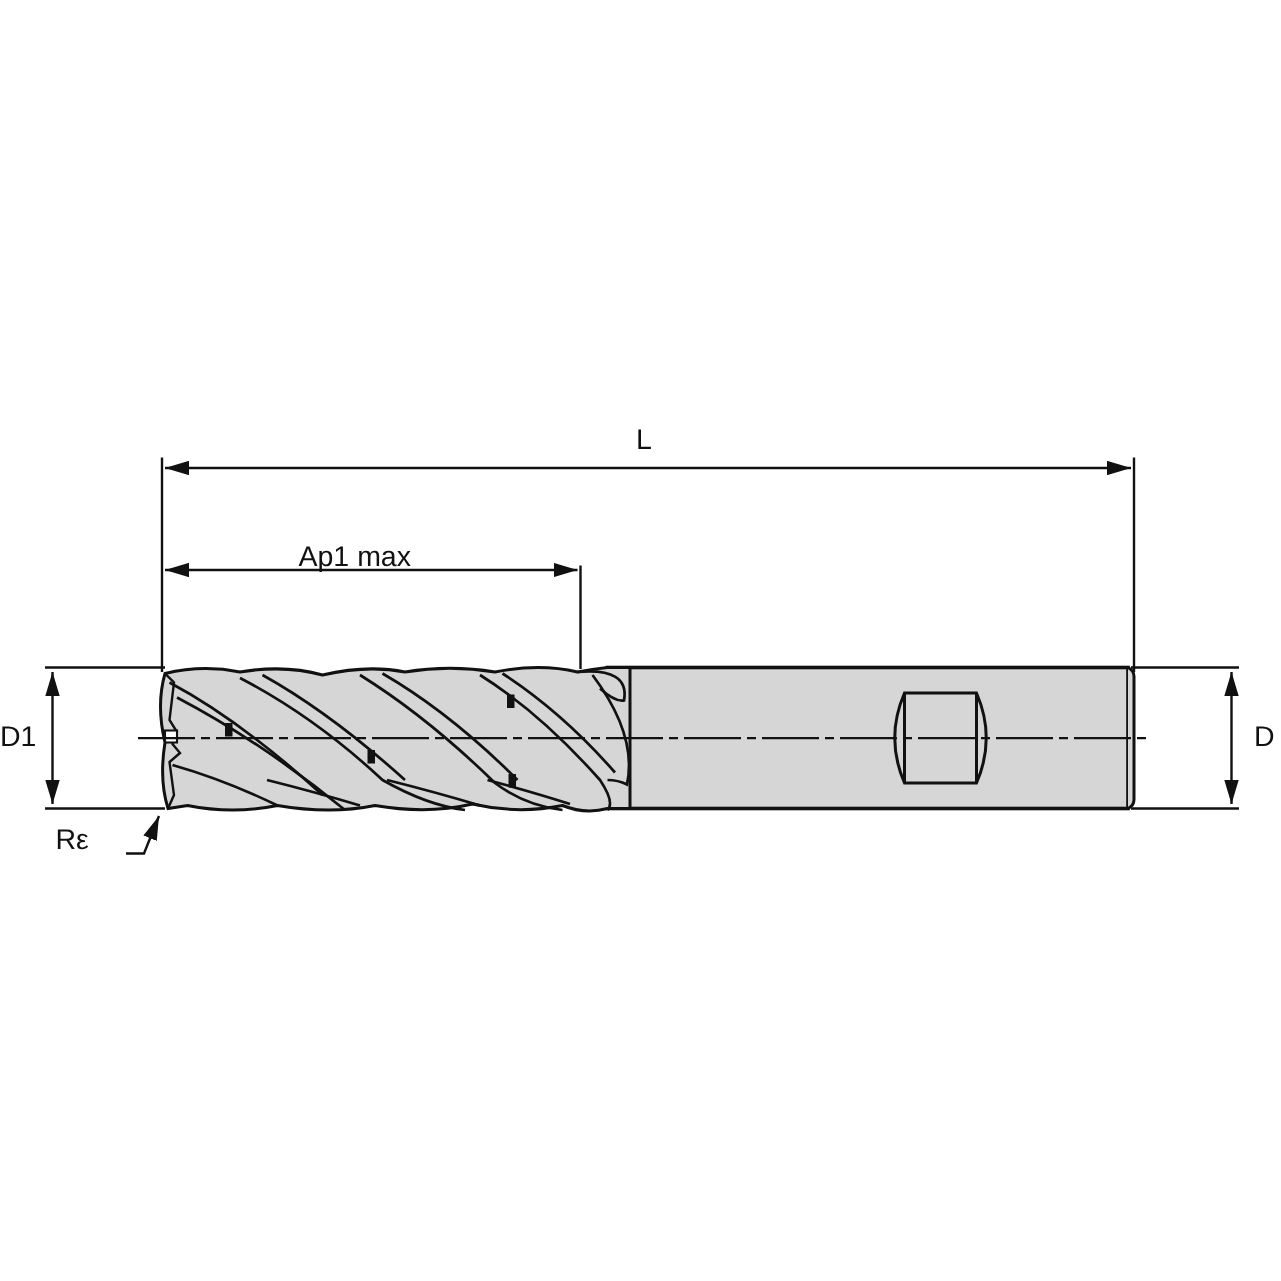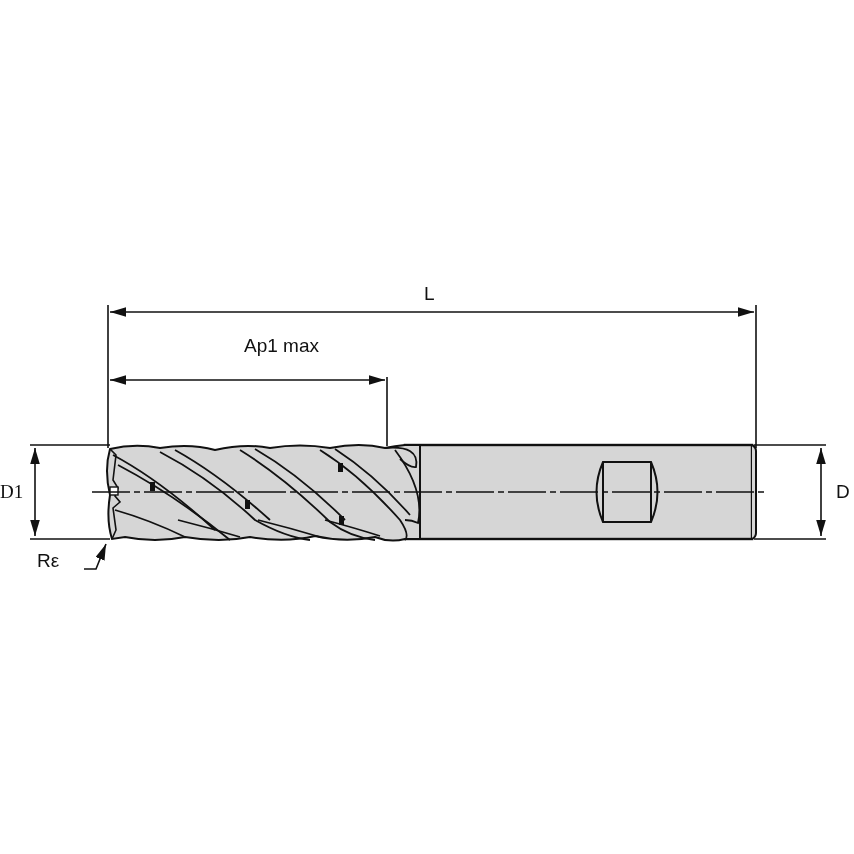--- a/index.html
+++ b/index.html
@@ -74,16 +74,16 @@
       <rect x="245" y="500" width="5" height="9"></rect>
       <rect x="339" y="516" width="5" height="9"></rect>
       <rect x="338" y="463" width="5" height="9"></rect>
     </g>
   </g>
 
   <line x1="92" y1="492" x2="768" y2="492" stroke="#111" stroke-width="1.5" stroke-dasharray="38,4,6,4"></line>
 </svg>
 
 <div class="lbl" style="left:424px; top:284px;">L</div>
-<div class="lbl" style="left:199px; top:336px;margin-left:45px;">Ap1 max</div>
-<div class="lbl" style="left:0px; top:482px;font-family:Liberation Serif, serif;">D1</div>
+<div class="lbl" style="left:199px; top:362px;">Ap1 max</div>
+<div class="lbl" style="left:0px; top:482px;">D1</div>
 <div class="lbl" style="left:836px; top:482px;">D</div>
 <div class="lbl" style="left:37px; top:551px;">Rε</div>
 
 </body></html>

